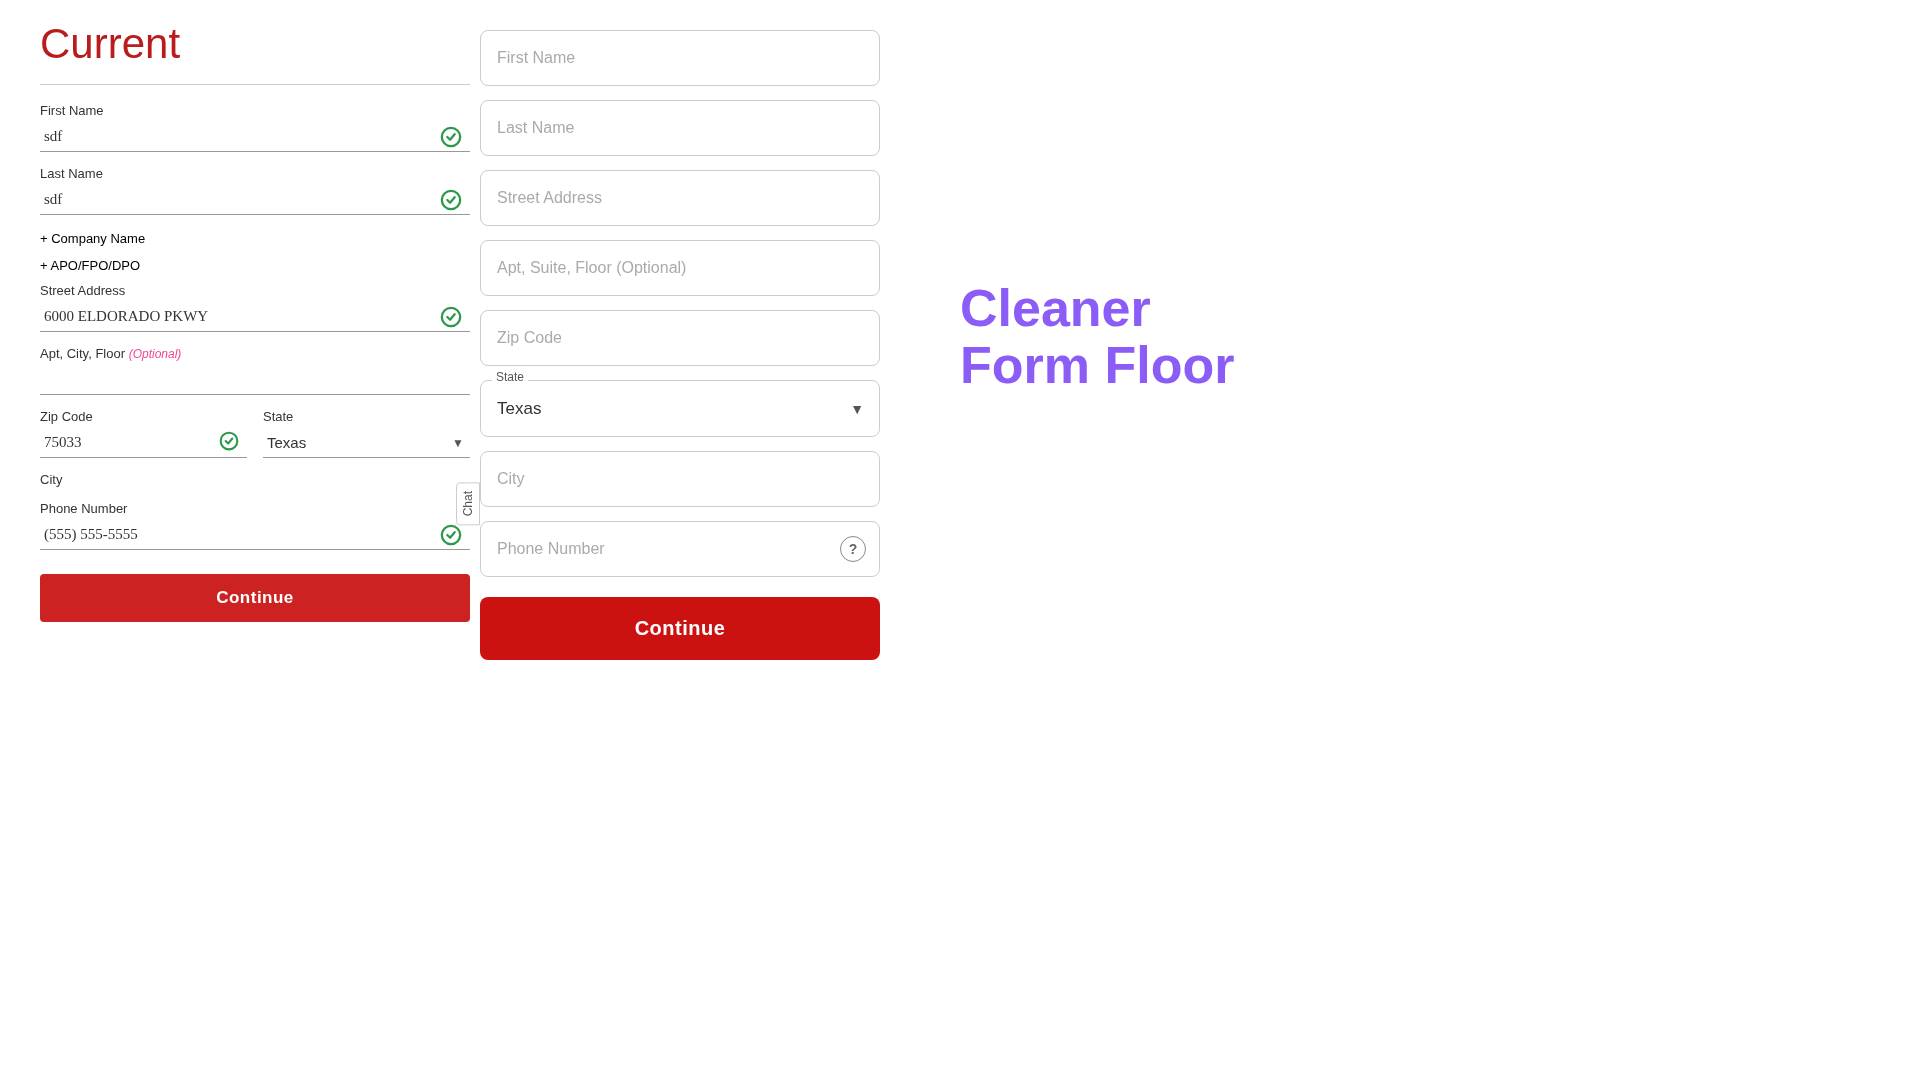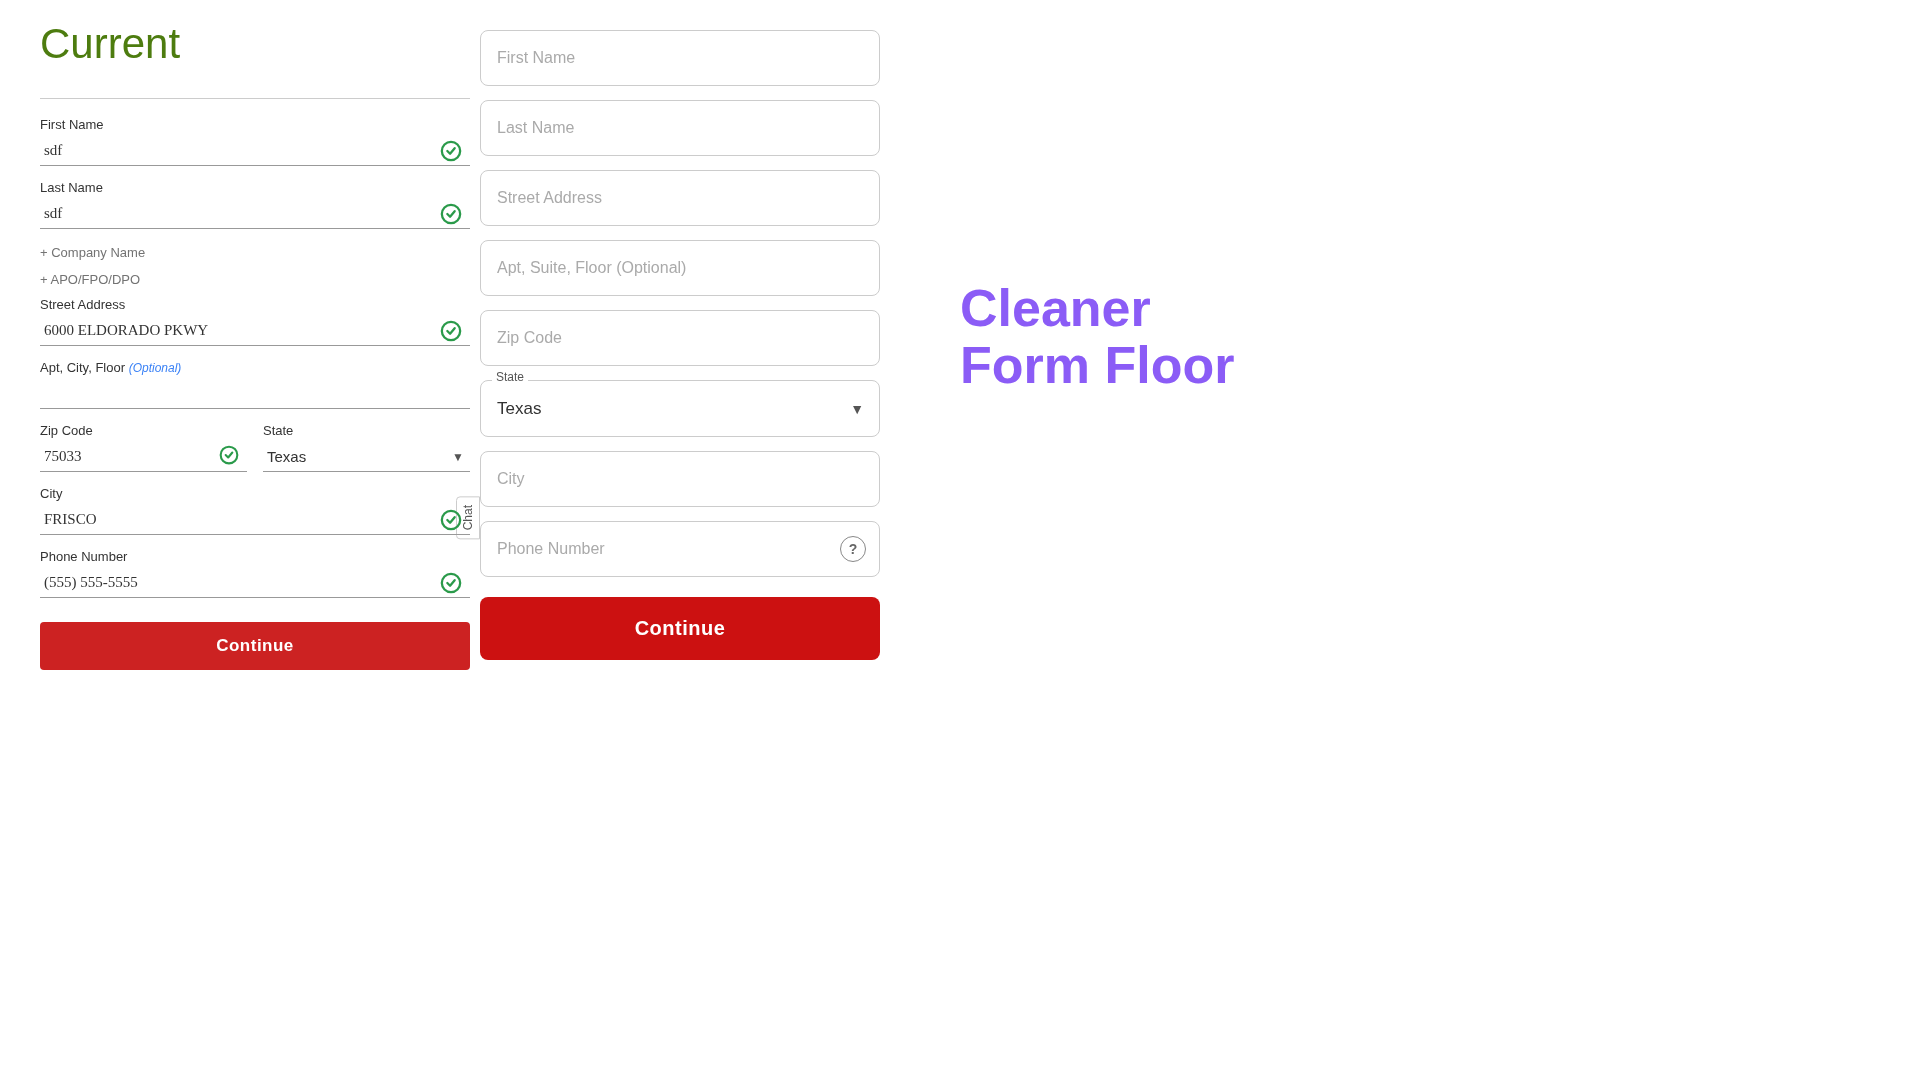--- a/index.html
+++ b/index.html
@@ -16,22 +16,22 @@
     .left-panel {
       position: absolute;
       left: 40px;
       top: 20px;
       width: 430px;
     }
 
     .section-title {
       font-size: 42px;
       font-weight: 400;
-      color: #4d7c0f;
-      margin-bottom: 30px;
+      color: #b91c1c;
+      margin-bottom: 16px;
     }
 
     .divider {
       border: none;
       border-top: 1px solid #ccc;
       margin-bottom: 18px;
     }
 
     .field-group {
       margin-bottom: 14px;
@@ -39,21 +39,21 @@
 
     .field-label {
       font-size: 13px;
       color: #333;
       margin-bottom: 4px;
       display: block;
     }
 
     .field-label-optional {
       font-style: italic;
-      color: #3b82f6;
+      color: #ec4899;
       font-size: 12px;
     }
 
     .input-wrapper {
       position: relative;
     }
 
     .input-field {
       width: 100%;
       border: none;
@@ -74,21 +74,21 @@
       width: 22px;
       height: 22px;
     }
 
     .check-icon svg {
       width: 22px;
       height: 22px;
     }
 
     .link-text {
-      color: #737373;
+      color: #000000;
       font-size: 13px;
       text-decoration: none;
       display: inline-block;
       margin-bottom: 10px;
       cursor: pointer;
     }
 
     .row-fields {
       display: flex;
       gap: 16px;
@@ -373,29 +373,20 @@
         <select class="state-select">
           <option value="Texas" selected="">Texas</option>
         </select>
         <span class="select-arrow">▼</span>
       </div>
     </div>
   </div>
 
   <div class="field-group">
     <label class="field-label">City</label>
-    <div class="input-wrapper">
-      <input class="input-field" type="text" value="FRISCO" style="">
-      <span class="check-icon">
-        <svg viewBox="0 0 24 24" fill="none" stroke="#2a9a4a" stroke-width="2.5" stroke-linecap="round" stroke-linejoin="round">
-          <circle cx="12" cy="12" r="10"></circle>
-          <polyline points="8,12 11,15 16,9"></polyline>
-        </svg>
-      </span>
-    </div>
   </div>
 
   <div class="field-group">
     <label class="field-label">Phone Number</label>
     <div class="input-wrapper">
       <input class="input-field" type="text" value="(555) 555-5555" style="">
       <span class="check-icon">
         <svg viewBox="0 0 24 24" fill="none" stroke="#2a9a4a" stroke-width="2.5" stroke-linecap="round" stroke-linejoin="round">
           <circle cx="12" cy="12" r="10"></circle>
           <polyline points="8,12 11,15 16,9"></polyline>

